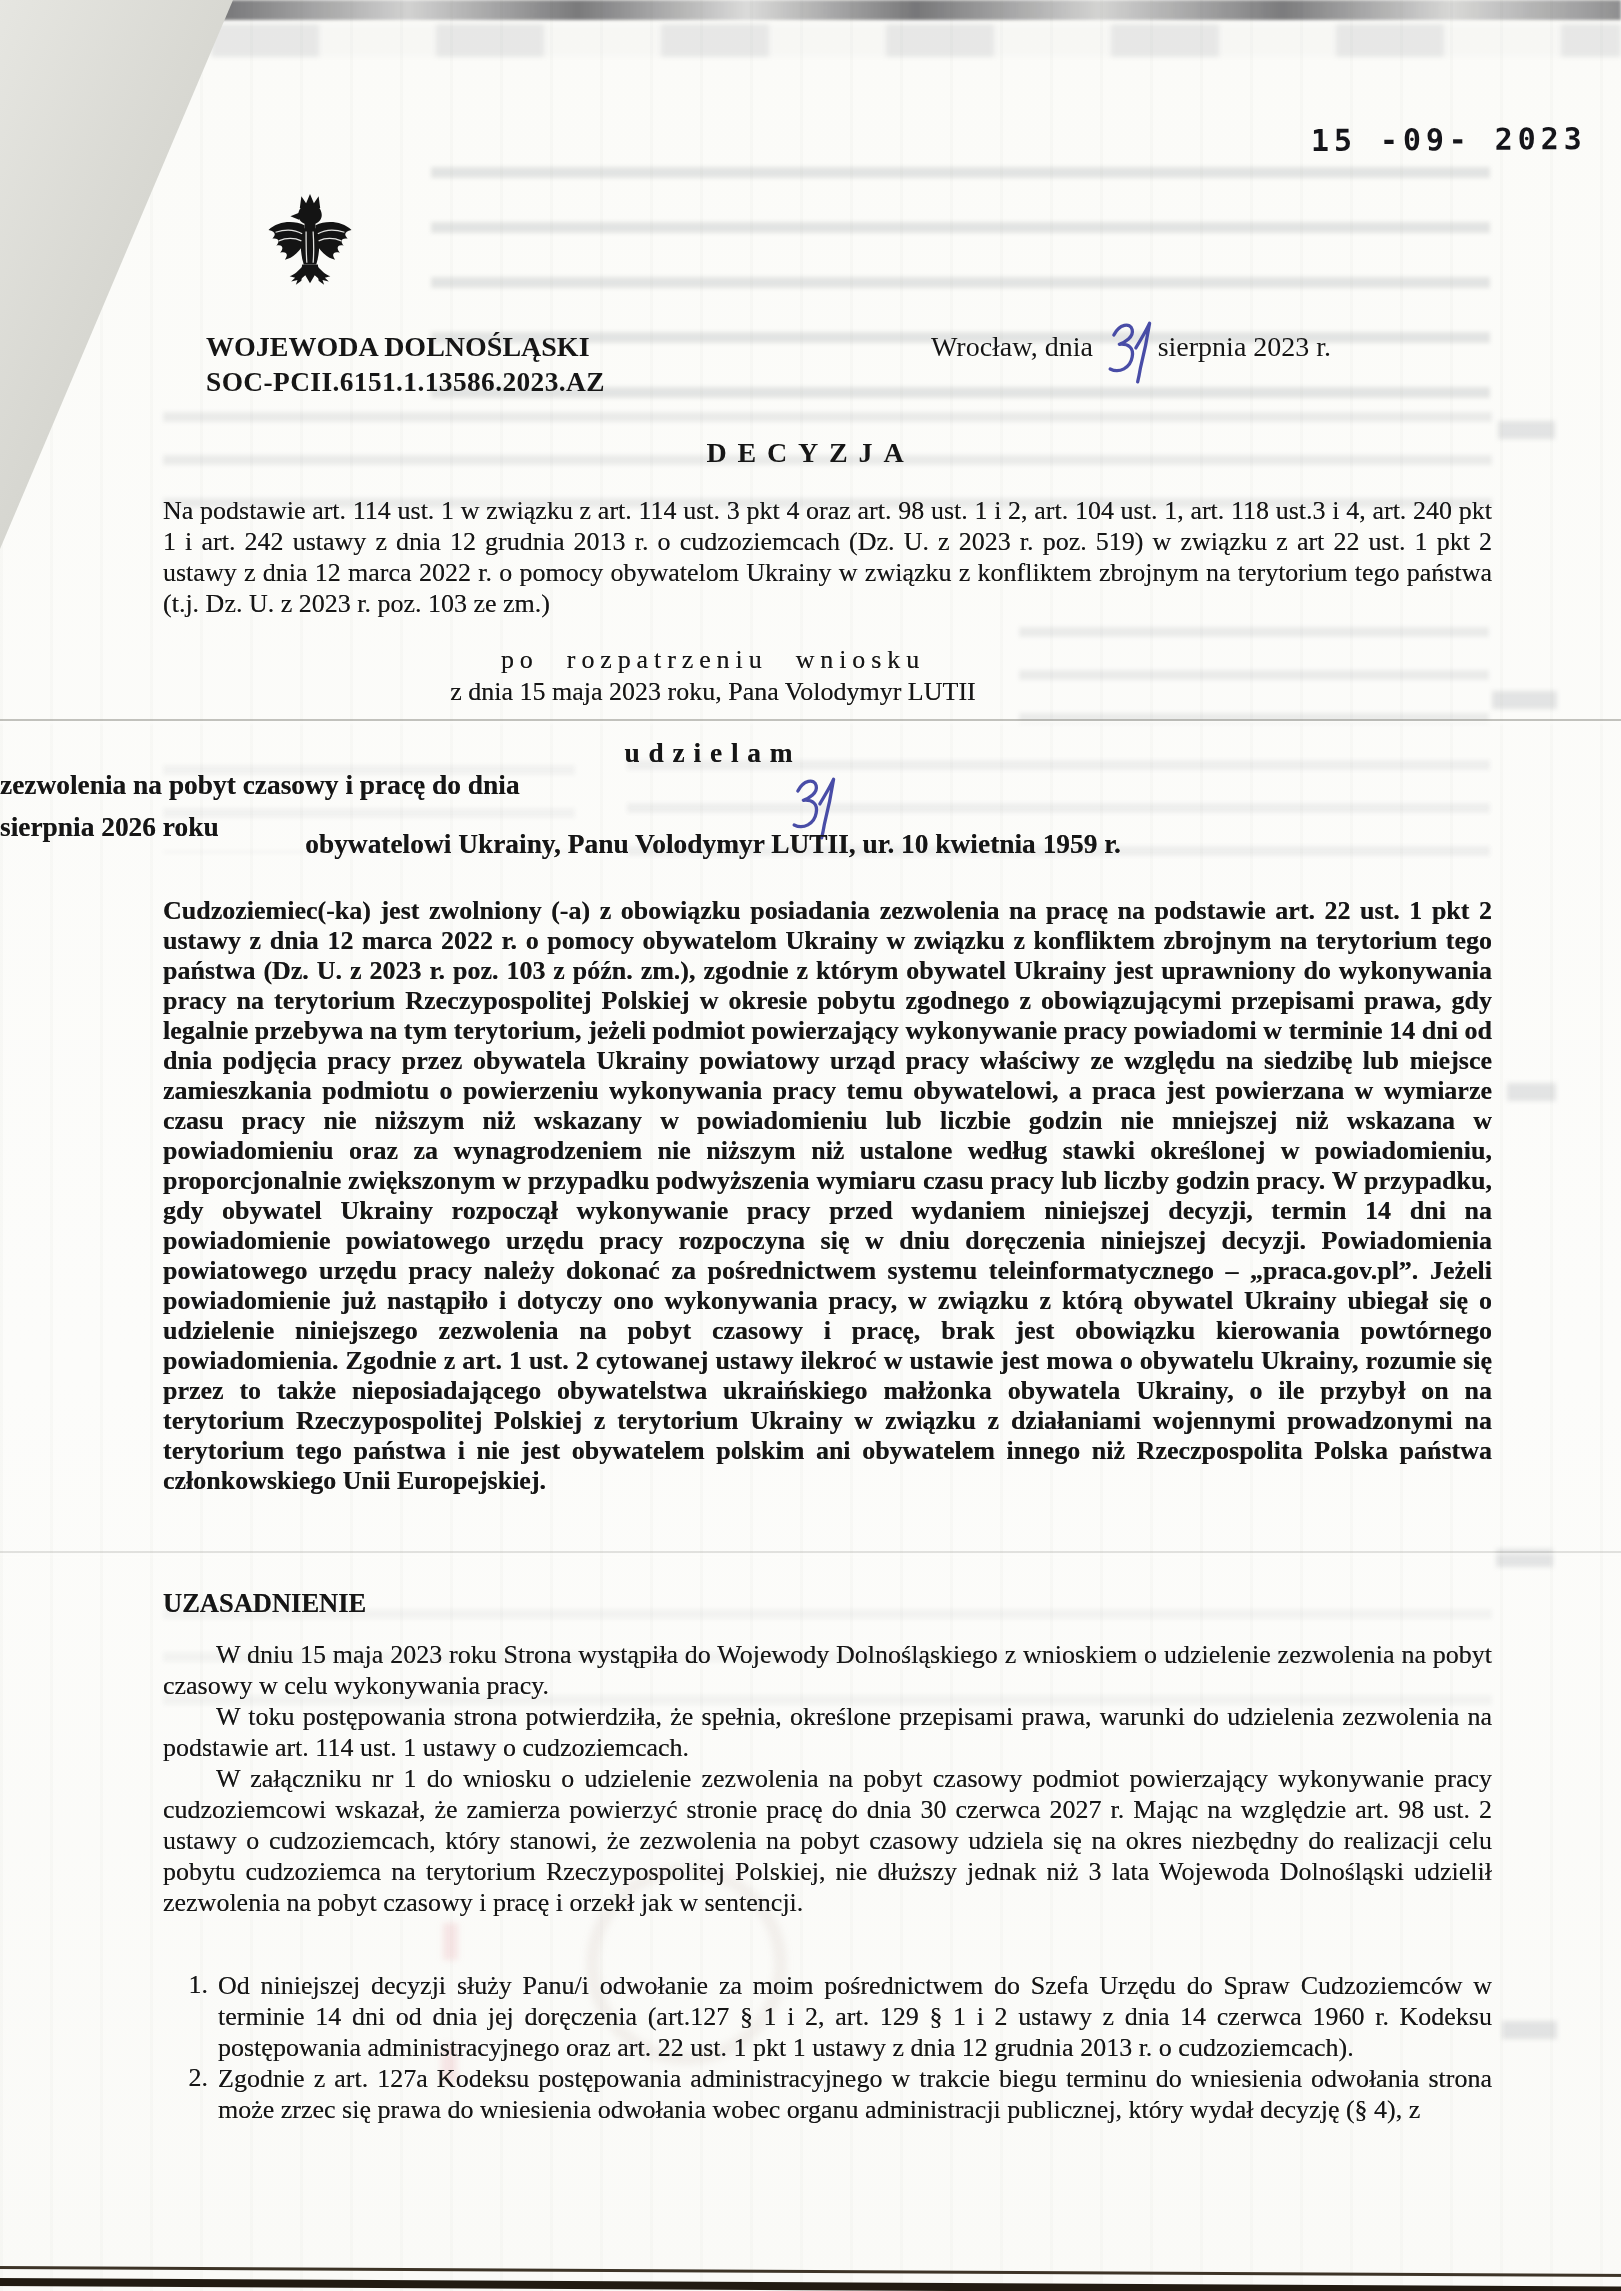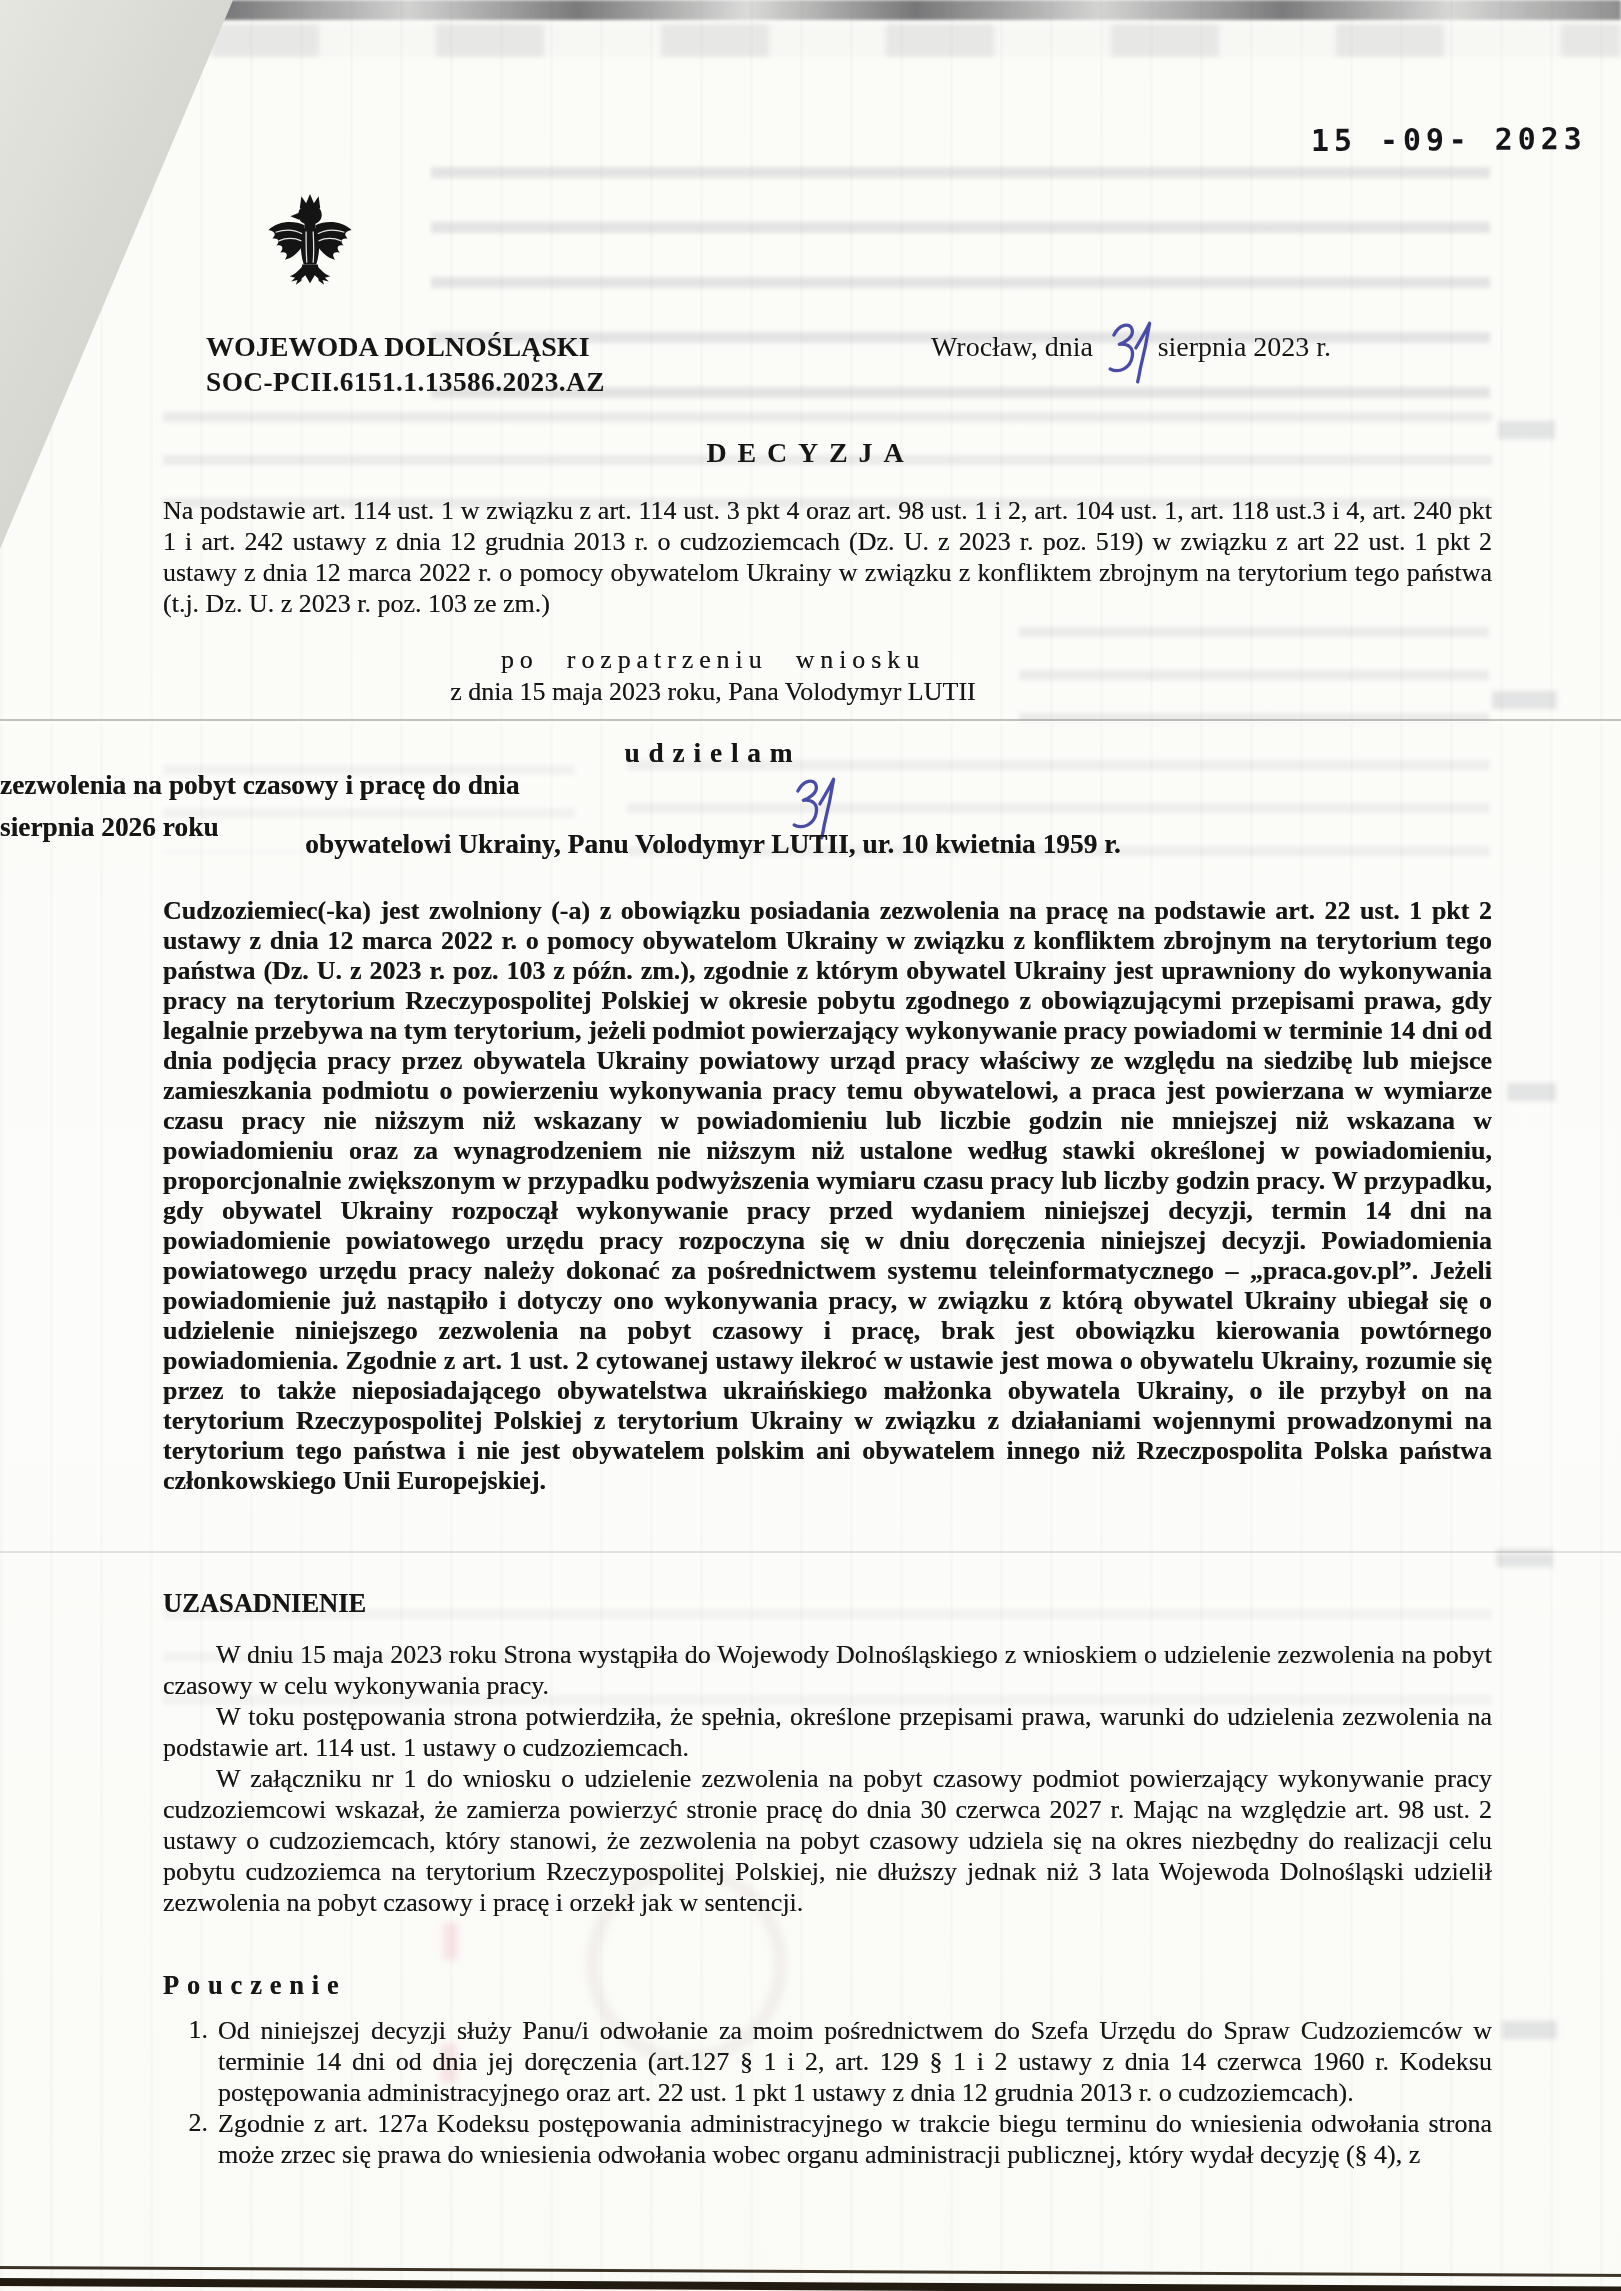--- a/index.html
+++ b/index.html
@@ -147,21 +147,20 @@
   <div class="para exemption">Cudzoziemiec(-ka) jest zwolniony (-a) z obowiązku posiadania zezwolenia na pracę na podstawie art. 22 ust. 1 pkt 2 ustawy z dnia 12 marca 2022 r. o pomocy obywatelom Ukrainy w związku z konfliktem zbrojnym na terytorium tego państwa (Dz. U. z 2023 r. poz. 103 z późn. zm.), zgodnie z którym obywatel Ukrainy jest uprawniony do wykonywania pracy na terytorium Rzeczypospolitej Polskiej w okresie pobytu zgodnego z obowiązującymi przepisami prawa, gdy legalnie przebywa na tym terytorium, jeżeli podmiot powierzający wykonywanie pracy powiadomi w terminie 14 dni od dnia podjęcia pracy przez obywatela Ukrainy powiatowy urząd pracy właściwy ze względu na siedzibę lub miejsce zamieszkania podmiotu o powierzeniu wykonywania pracy temu obywatelowi, a praca jest powierzana w wymiarze czasu pracy nie niższym niż wskazany w powiadomieniu lub liczbie godzin nie mniejszej niż wskazana w powiadomieniu oraz za wynagrodzeniem nie niższym niż ustalone według stawki określonej w powiadomieniu, proporcjonalnie zwiększonym w przypadku podwyższenia wymiaru czasu pracy lub liczby godzin pracy. W przypadku, gdy obywatel Ukrainy rozpoczął wykonywanie pracy przed wydaniem niniejszej decyzji, termin 14 dni na powiadomienie powiatowego urzędu pracy rozpoczyna się w dniu doręczenia niniejszej decyzji. Powiadomienia powiatowego urzędu pracy należy dokonać za pośrednictwem systemu teleinformatycznego – „praca.gov.pl”. Jeżeli powiadomienie już nastąpiło i dotyczy ono wykonywania pracy, w związku z którą obywatel Ukrainy ubiegał się o udzielenie niniejszego zezwolenia na pobyt czasowy i pracę, brak jest obowiązku kierowania powtórnego powiadomienia. Zgodnie z art. 1 ust. 2 cytowanej ustawy ilekroć w ustawie jest mowa o obywatelu Ukrainy, rozumie się przez to także nieposiadającego obywatelstwa ukraińskiego małżonka obywatela Ukrainy, o ile przybył on na terytorium Rzeczypospolitej Polskiej z terytorium Ukrainy w związku z działaniami wojennymi prowadzonymi na terytorium tego państwa i nie jest obywatelem polskim ani obywatelem innego niż Rzeczpospolita Polska państwa członkowskiego Unii Europejskiej.</div>
 
   <div class="just-block">
     <div class="sec-title">UZASADNIENIE</div>
     <p class="para">W dniu 15 maja 2023 roku Strona wystąpiła do Wojewody Dolnośląskiego z wnioskiem o udzielenie zezwolenia na pobyt czasowy w celu wykonywania pracy.</p>
     <p class="para">W toku postępowania strona potwierdziła, że spełnia, określone przepisami prawa, warunki do udzielenia zezwolenia na podstawie art. 114 ust. 1 ustawy o cudzoziemcach.</p>
     <p class="para">W załączniku nr 1 do wniosku o udzielenie zezwolenia na pobyt czasowy podmiot powierzający wykonywanie pracy cudzoziemcowi wskazał, że zamierza powierzyć stronie pracę do dnia 30 czerwca 2027 r. Mając na względzie art. 98 ust. 2 ustawy o cudzoziemcach, który stanowi, że zezwolenia na pobyt czasowy udziela się na okres niezbędny do realizacji celu pobytu cudzoziemca na terytorium Rzeczypospolitej Polskiej, nie dłuższy jednak niż 3 lata Wojewoda Dolnośląski udzielił zezwolenia na pobyt czasowy i pracę i orzekł jak w sentencji.</p>
   </div>
 
   <div class="pouczenie">
-    <div class="sec-title pz-title">Pouczenie</div>
     <div class="pz-item">
       <span class="pz-num">1.</span>
       <div class="para">Od niniejszej decyzji służy Panu/i odwołanie za moim pośrednictwem do Szefa Urzędu do Spraw Cudzoziemców w terminie 14 dni od dnia jej doręczenia (art.127 § 1 i 2, art. 129 § 1 i 2 ustawy z dnia 14 czerwca 1960 r. Kodeksu postępowania administracyjnego oraz art. 22 ust. 1 pkt 1 ustawy z dnia 12 grudnia 2013 r. o cudzoziemcach).</div>
     </div>
     <div class="pz-item">
       <span class="pz-num">2.</span>
       <div class="para">Zgodnie z art. 127a Kodeksu postępowania administracyjnego w trakcie biegu terminu do wniesienia odwołania strona może zrzec się prawa do wniesienia odwołania wobec organu administracji publicznej, który wydał decyzję (§ 4), z</div>
     </div>
   </div>
 

